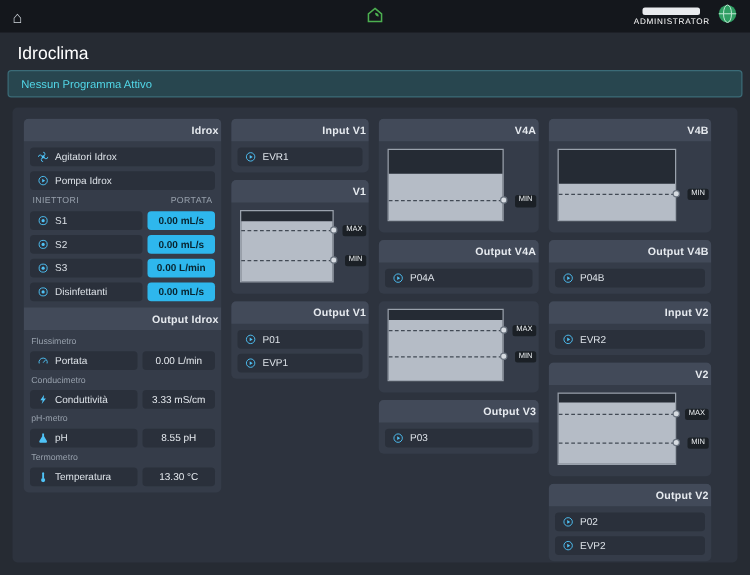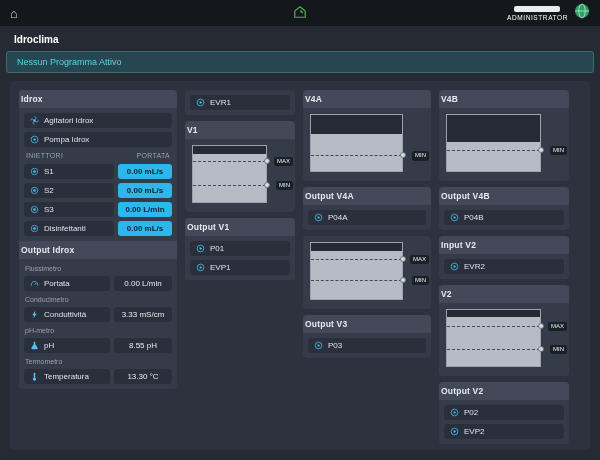--- a/index.html
+++ b/index.html
@@ -10,30 +10,30 @@
   .topbar{height:26px;background:#14171c;display:flex;align-items:center;padding:0 10px;position:relative;flex:none}
   .home{color:#cfd4da;font-size:13px;line-height:1;cursor:pointer}
   .logo{position:absolute;left:50%;top:5px;transform:translateX(-50%)}
   .user{margin-left:auto;display:flex;align-items:center;gap:6px;cursor:pointer}
   .ustack{display:flex;flex-direction:column;align-items:center}
   .ubar{width:46px;height:6px;background:#e9ebee;border-radius:2px;margin-bottom:2px}
   .ulabel{font-size:6.5px;letter-spacing:.6px;color:#fff}
 
   
   .title-row{padding:8px 14px 6px}
-  .title-row h1{font-size:10px;font-weight:700;color:#fff}
+  .title-row h1{font-size:14px;font-weight:400;color:#fff}
   .banner{margin:0 6px;background:#28464f;border:1px solid #3b6b77;border-radius:3px;padding:5px 10px;color:#52d7e8;font-size:9px}
 
   
   .panel{flex:1;margin:8px 10px 10px;background:#2d333e;border-radius:4px;padding:9px;display:flex;gap:8px;min-height:0}
   .col{display:flex;flex-direction:column;gap:6px;flex:none}
   .col1{width:158px}.col2{width:110px}.col3{width:128px}.col4{width:130px}
 
   .card{background:#353c49;border-radius:4px;overflow:hidden;flex:none}
-  .card-h{background:#424a59;font-size:8.5px;font-weight:600;text-align:left;padding:4px 2px;color:#e6eaef;letter-spacing:.2px}
+  .card-h{background:#424a59;font-size:8.5px;font-weight:600;text-align:right;padding:4px 2px;color:#e6eaef;letter-spacing:.2px}
   .card-b{padding:5px;display:flex;flex-direction:column;gap:4px}
 
   .btn{display:flex;align-items:center;gap:5px;background:#2a303b;border-radius:3px;padding:3px 6px;font-size:8px;color:#dde2e8;cursor:pointer}
   svg.ic{width:9px;height:9px;flex:none}
 
   .inj-head{display:flex;justify-content:space-between;font-size:7px;color:#97a0ac;padding:1px 2px;letter-spacing:.3px}
   .inj-row{display:flex;gap:4px}
   .inj-row .btn{flex:1;min-width:0;white-space:nowrap;overflow:hidden}
   .val-b{width:54px;flex:none;background:#2eb7ed;color:#08242f;border-radius:3px;display:flex;align-items:center;justify-content:center;font-size:8px;font-weight:700}
   .val-g{width:58px;flex:none;background:#2a303b;color:#e6eaef;border-radius:3px;display:flex;align-items:center;justify-content:center;font-size:8px}
@@ -196,20 +196,21 @@
             <span>Temperatura</span>
           </div>
           <div class="val-g">13.30 °C</div>
         </div>
       </div>
     </div>
   </div>
 
   <div class="col col2">
     <div class="card">
+      <div class="card-h">Input V1</div>
       <div class="card-b">
         <div class="btn">
           <svg class="ic" viewBox="0 0 12 12">
               <circle cx="6" cy="6" r="4.5" fill="none" stroke="#4fc3f7" stroke-width="1"></circle>
               <polygon points="5,4 8.2,6 5,8" fill="#4fc3f7"></polygon>
             </svg>
           <span>EVR1</span>
         </div>
       </div>
     </div>

